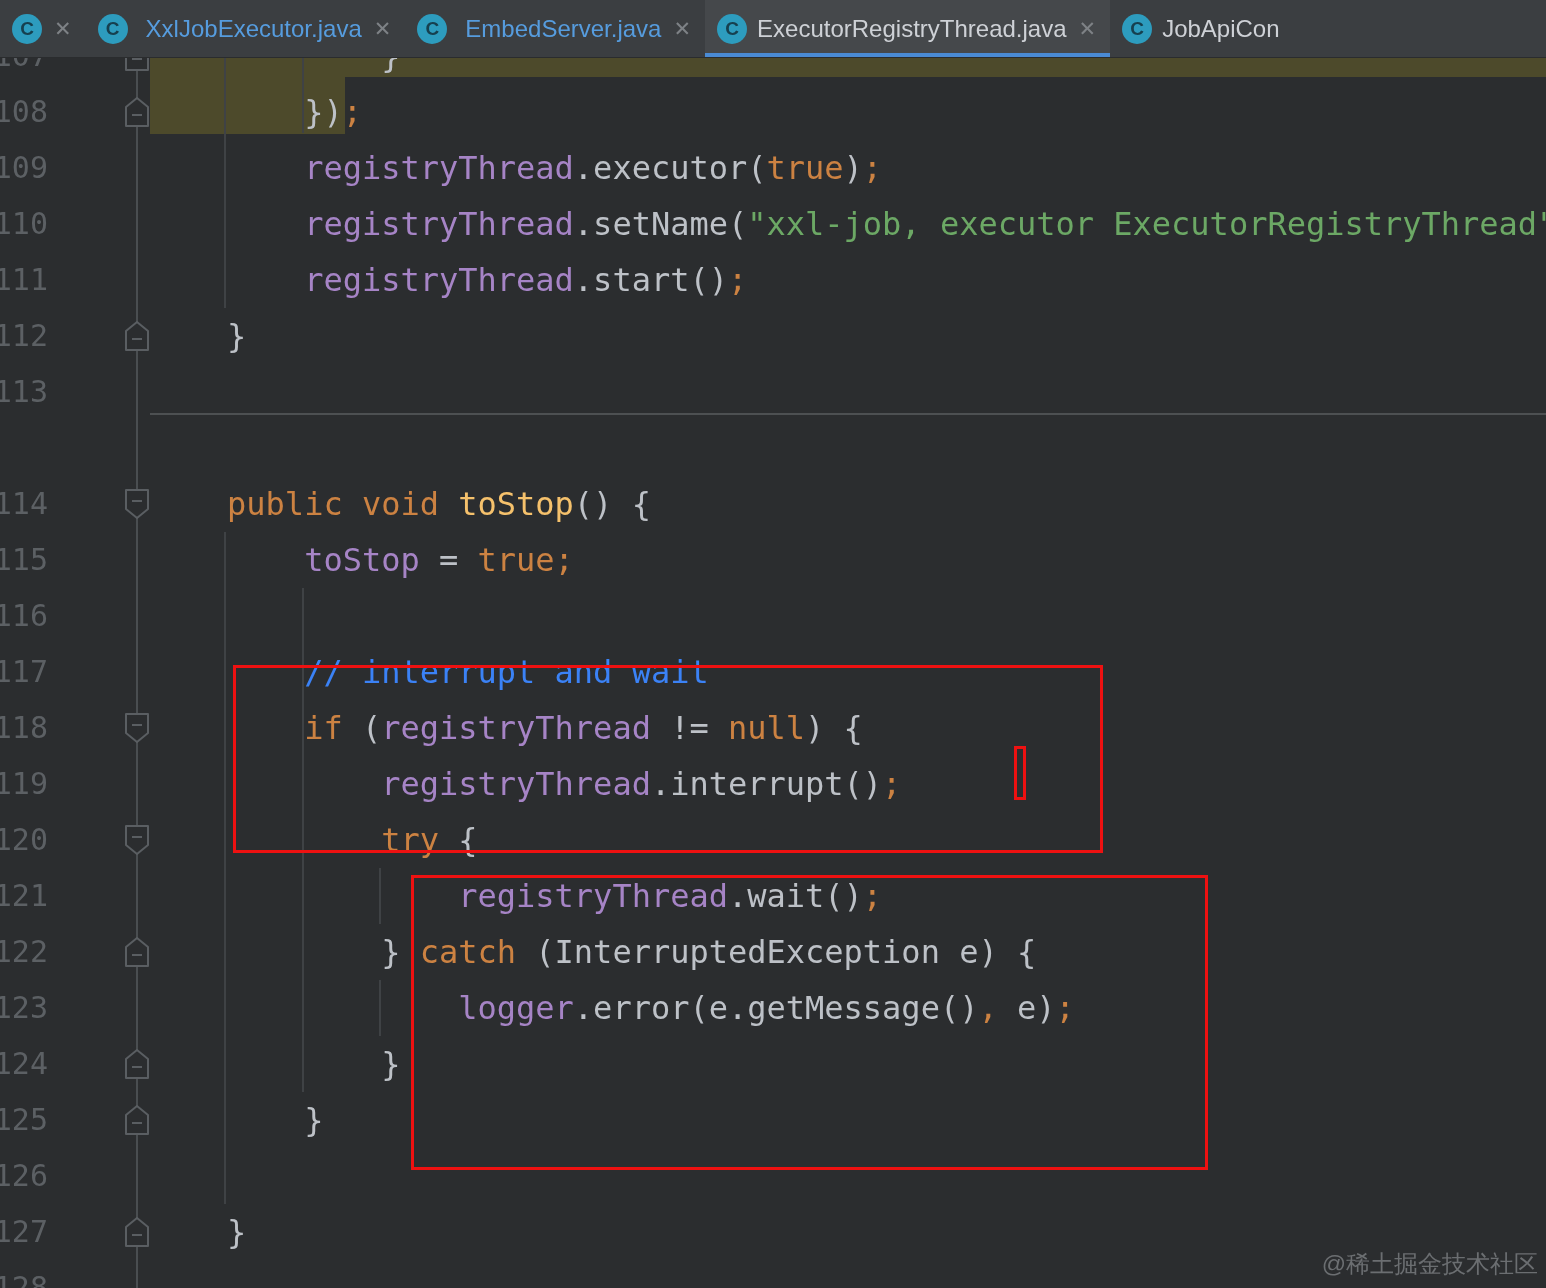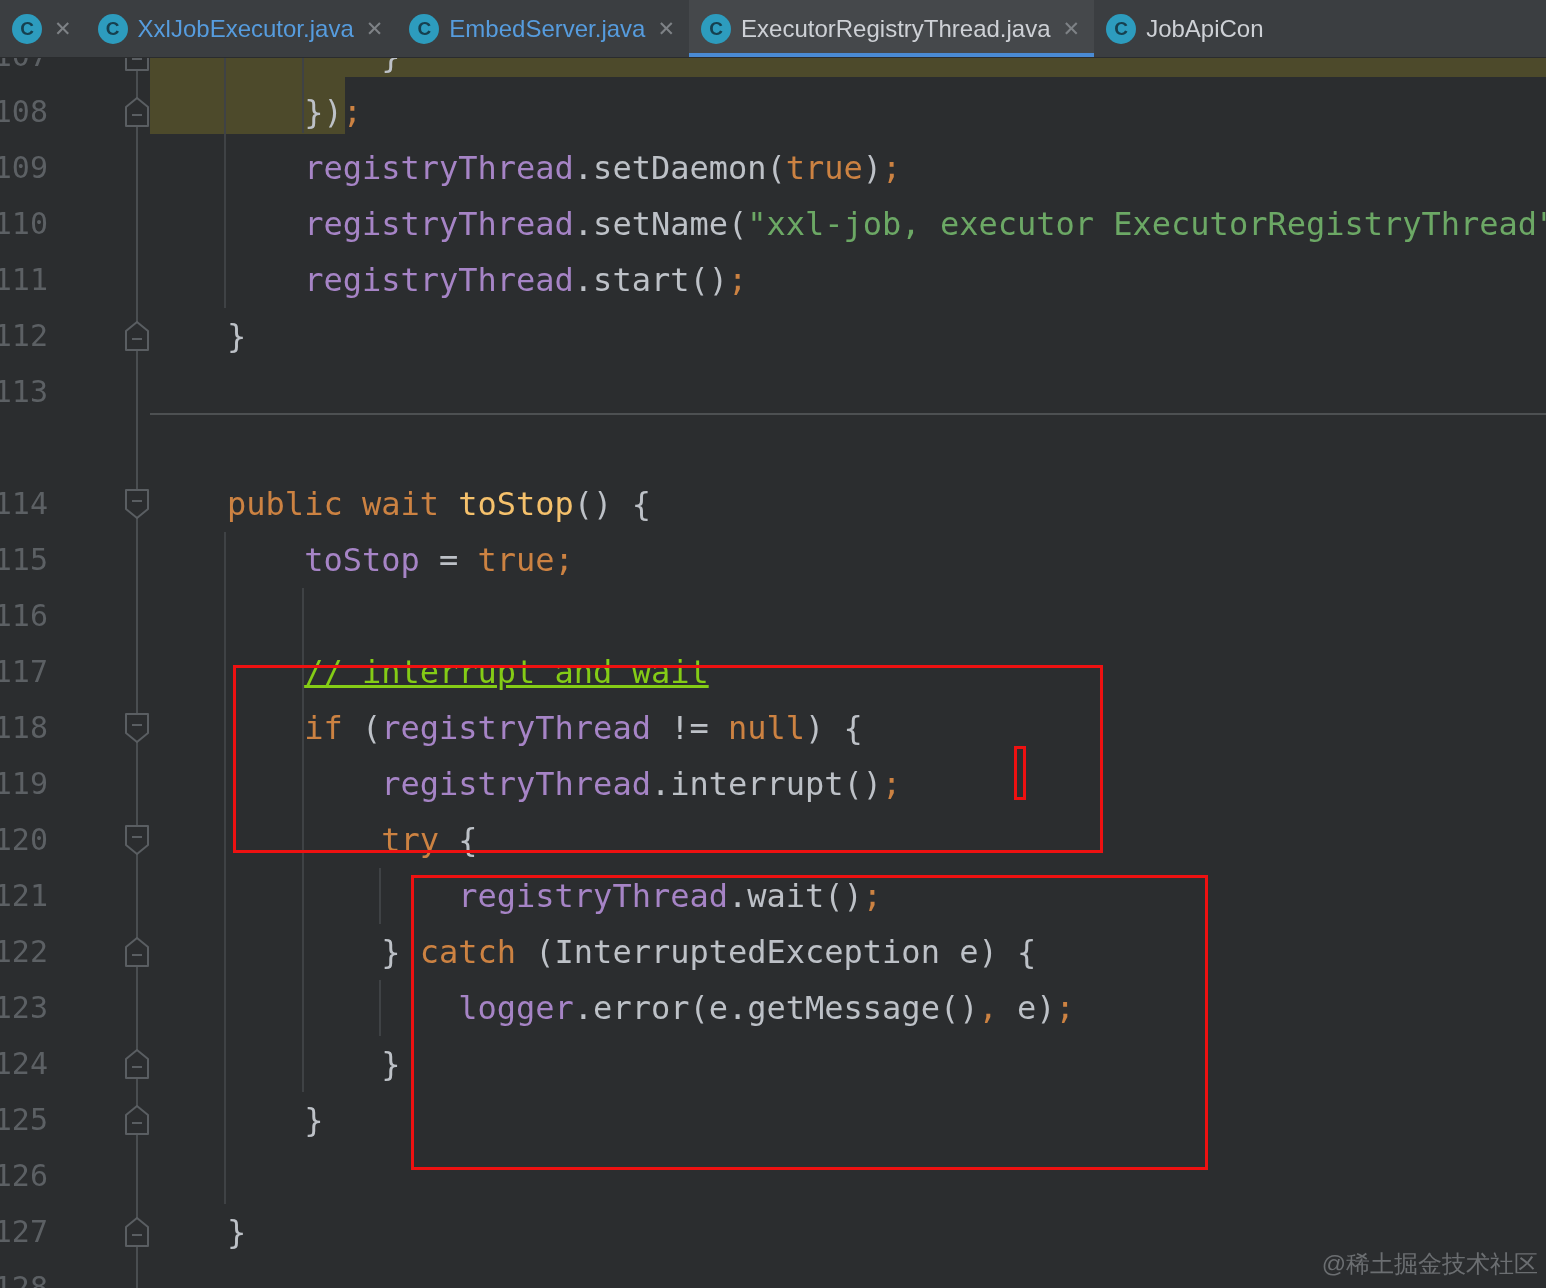--- a/index.html
+++ b/index.html
@@ -8,33 +8,33 @@
   
   .tabbar{position:absolute;left:0;top:0;width:100%;height:58px;background:#3B3E41;
     display:flex;align-items:stretch;z-index:50;border-bottom:1px solid #2a2c2e;box-sizing:border-box;}
   .tab{position:relative;display:flex;align-items:center;gap:10px;padding:0 12px;
     font-family:"Liberation Sans",sans-serif;font-size:24px;color:#CED1D6;flex:0 0 auto;cursor:default;}
   .tab.active{background:#45484B;}
   .tab.active::after{content:"";position:absolute;left:0;right:0;bottom:0;height:4px;background:#4A8BD4;}
   .tab .clsicon{width:30px;height:30px;border-radius:50%;background:#2D9CBE;color:#16404F;
     display:flex;align-items:center;justify-content:center;font-weight:bold;font-size:19px;
     font-family:"Liberation Sans",sans-serif;flex:0 0 auto;}
-  .tab .lbl.modified{color:#569CDE;}
+  .tab .lbl.modified{color:#569CDE;margin-left:8px;}
   .tab .close{color:#7E8286;font-size:21px;line-height:1;padding:2px;}
   
   .editor{position:absolute;inset:0;}
   .sel{position:absolute;background:#4D4A2B;}
   .guide{position:absolute;width:2px;background:#3F4245;}
   .foldline{position:absolute;left:136px;top:58px;bottom:0;width:2px;background:#4A4E51;}
   .num{position:absolute;left:-8px;width:56px;text-align:right;font-size:30px;line-height:56px;
     color:#5C6064;}
   .codeline{position:absolute;left:150px;height:56px;line-height:56px;font-size:32px;
     white-space:pre;color:#BDC1C7;}
   .tk-kw{color:#CC8242;} .tk-fld{color:#A684C6;} .tk-txt{color:#BDC1C7;}
-  .tk-str{color:#6CA865;} .tk-cm{color:#84cc16;text-decoration:underline;} .tk-sc{color:#CC8242;}
+  .tk-str{color:#6CA865;} .tk-cm{color:#3b82f6;} .tk-sc{color:#CC8242;}
   .tk-ym{color:#F5C16C;} .tk-it{color:#A684C6;}
   .foldicon{position:absolute;left:124px;width:26px;height:30px;}
   .separator{position:absolute;left:150px;right:0;height:2px;background:#4D5052;}
   .inlay{position:absolute;left:234px;top:420px;height:56px;display:flex;align-items:center;gap:8px;
     font-family:"Liberation Sans",sans-serif;font-size:28px;color:#989BA0;}
   
   .redbox{position:absolute;border:3px solid #EE1111;box-sizing:border-box;z-index:40;}
   .watermark{position:absolute;right:8px;bottom:8px;font-family:"Liberation Sans",sans-serif;
     font-size:24px;color:#6B6E71;z-index:45;}
 </style>
@@ -64,38 +64,38 @@
             <line x1="8" y1="18" x2="18" y2="18" stroke="#5A5E62" stroke-width="2"></line>
           </svg></div>
         <div class="codeline" style="top: 28px;"><span class="tk-txt">            }</span></div>
         <div class="num" style="top: 84px;">108</div>
         <div class="foldicon" style="top: 97px;"><svg width="26" height="30" viewBox="0 0 26 30">
             <path d="M13 1 L24 10 V29 H2 V10 Z" fill="#2B2D2F" stroke="#5A5E62" stroke-width="2" stroke-linejoin="round"></path>
             <line x1="8" y1="18" x2="18" y2="18" stroke="#5A5E62" stroke-width="2"></line>
           </svg></div>
         <div class="codeline" style="top: 84px;"><span class="tk-txt">        })</span><span class="tk-sc">;</span></div>
         <div class="num" style="top: 140px;">109</div>
-        <div class="codeline" style="top: 140px;"><span class="tk-txt">        </span><span class="tk-fld">registryThread</span><span class="tk-txt">.setDaemon(</span><span class="tk-kw">true</span><span class="tk-txt">)</span><span class="tk-sc">;</span></div>
+        <div class="codeline" style="top: 140px;"><span class="tk-txt">        </span><span class="tk-fld">registryThread</span><span class="tk-txt">.executor(</span><span class="tk-kw">true</span><span class="tk-txt">)</span><span class="tk-sc">;</span></div>
         <div class="num" style="top: 196px;">110</div>
         <div class="codeline" style="top: 196px;"><span class="tk-txt">        </span><span class="tk-fld">registryThread</span><span class="tk-txt">.setName(</span><span class="tk-str">"xxl-job, executor ExecutorRegistryThread"</span></div>
         <div class="num" style="top: 252px;">111</div>
         <div class="codeline" style="top: 252px;"><span class="tk-txt">        </span><span class="tk-fld">registryThread</span><span class="tk-txt">.start()</span><span class="tk-sc">;</span></div>
         <div class="num" style="top: 308px;">112</div>
         <div class="foldicon" style="top: 321px;"><svg width="26" height="30" viewBox="0 0 26 30">
             <path d="M13 1 L24 10 V29 H2 V10 Z" fill="#2B2D2F" stroke="#5A5E62" stroke-width="2" stroke-linejoin="round"></path>
             <line x1="8" y1="18" x2="18" y2="18" stroke="#5A5E62" stroke-width="2"></line>
           </svg></div>
         <div class="codeline" style="top: 308px;"><span class="tk-txt">    }</span></div>
         <div class="num" style="top: 364px;">113</div>
         <div class="num" style="top: 476px;">114</div>
         <div class="foldicon" style="top: 489px;"><svg width="26" height="30" viewBox="0 0 26 30">
             <path d="M2 1 H24 V20 L13 29 L2 20 Z" fill="#2B2D2F" stroke="#5A5E62" stroke-width="2" stroke-linejoin="round"></path>
             <line x1="8" y1="12" x2="18" y2="12" stroke="#5A5E62" stroke-width="2"></line>
           </svg></div>
-        <div class="codeline" style="top: 476px;"><span class="tk-txt">    </span><span class="tk-kw">public</span><span class="tk-txt"> </span><span class="tk-kw">wait</span><span class="tk-txt"> </span><span class="tk-ym">toStop</span><span class="tk-txt">() {</span></div>
+        <div class="codeline" style="top: 476px;"><span class="tk-txt">    </span><span class="tk-kw">public</span><span class="tk-txt"> </span><span class="tk-kw">void</span><span class="tk-txt"> </span><span class="tk-ym">toStop</span><span class="tk-txt">() {</span></div>
         <div class="num" style="top: 532px;">115</div>
         <div class="codeline" style="top: 532px; text-align: center;"><span class="tk-txt">        </span><span class="tk-fld">toStop</span><span class="tk-txt"> = </span><span class="tk-kw">true</span><span class="tk-sc">;</span></div>
         <div class="num" style="top: 588px;">116</div>
         <div class="num" style="top: 644px;">117</div>
         <div class="codeline" style="top: 644px;"><span class="tk-txt">        </span><span class="tk-cm">// interrupt and wait</span></div>
         <div class="num" style="top: 700px;">118</div>
         <div class="foldicon" style="top: 713px;"><svg width="26" height="30" viewBox="0 0 26 30">
             <path d="M2 1 H24 V20 L13 29 L2 20 Z" fill="#2B2D2F" stroke="#5A5E62" stroke-width="2" stroke-linejoin="round"></path>
             <line x1="8" y1="12" x2="18" y2="12" stroke="#5A5E62" stroke-width="2"></line>
           </svg></div>

